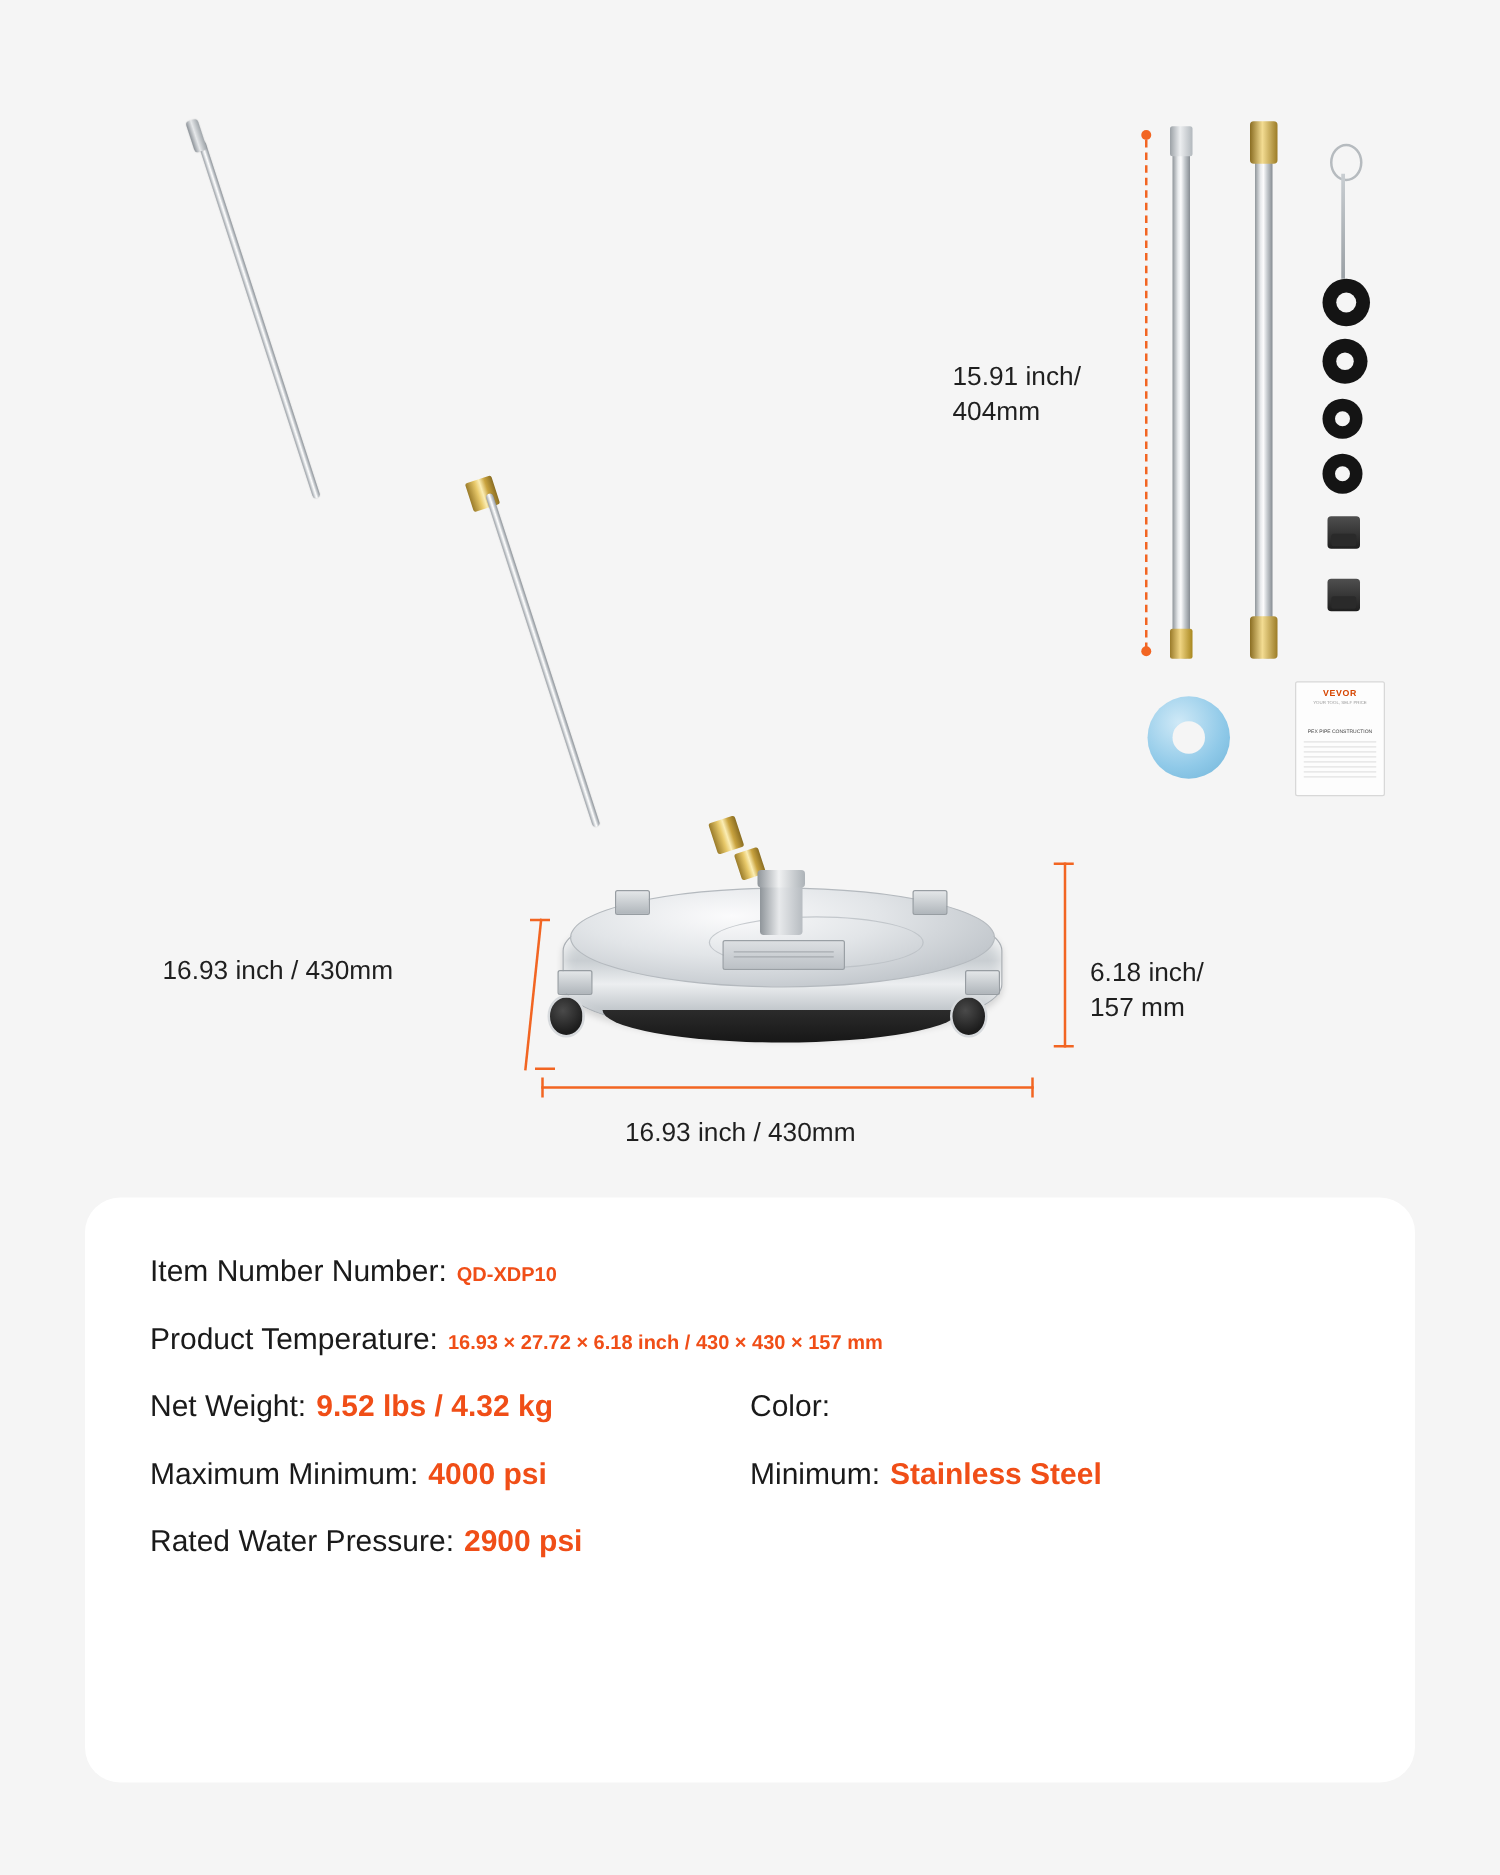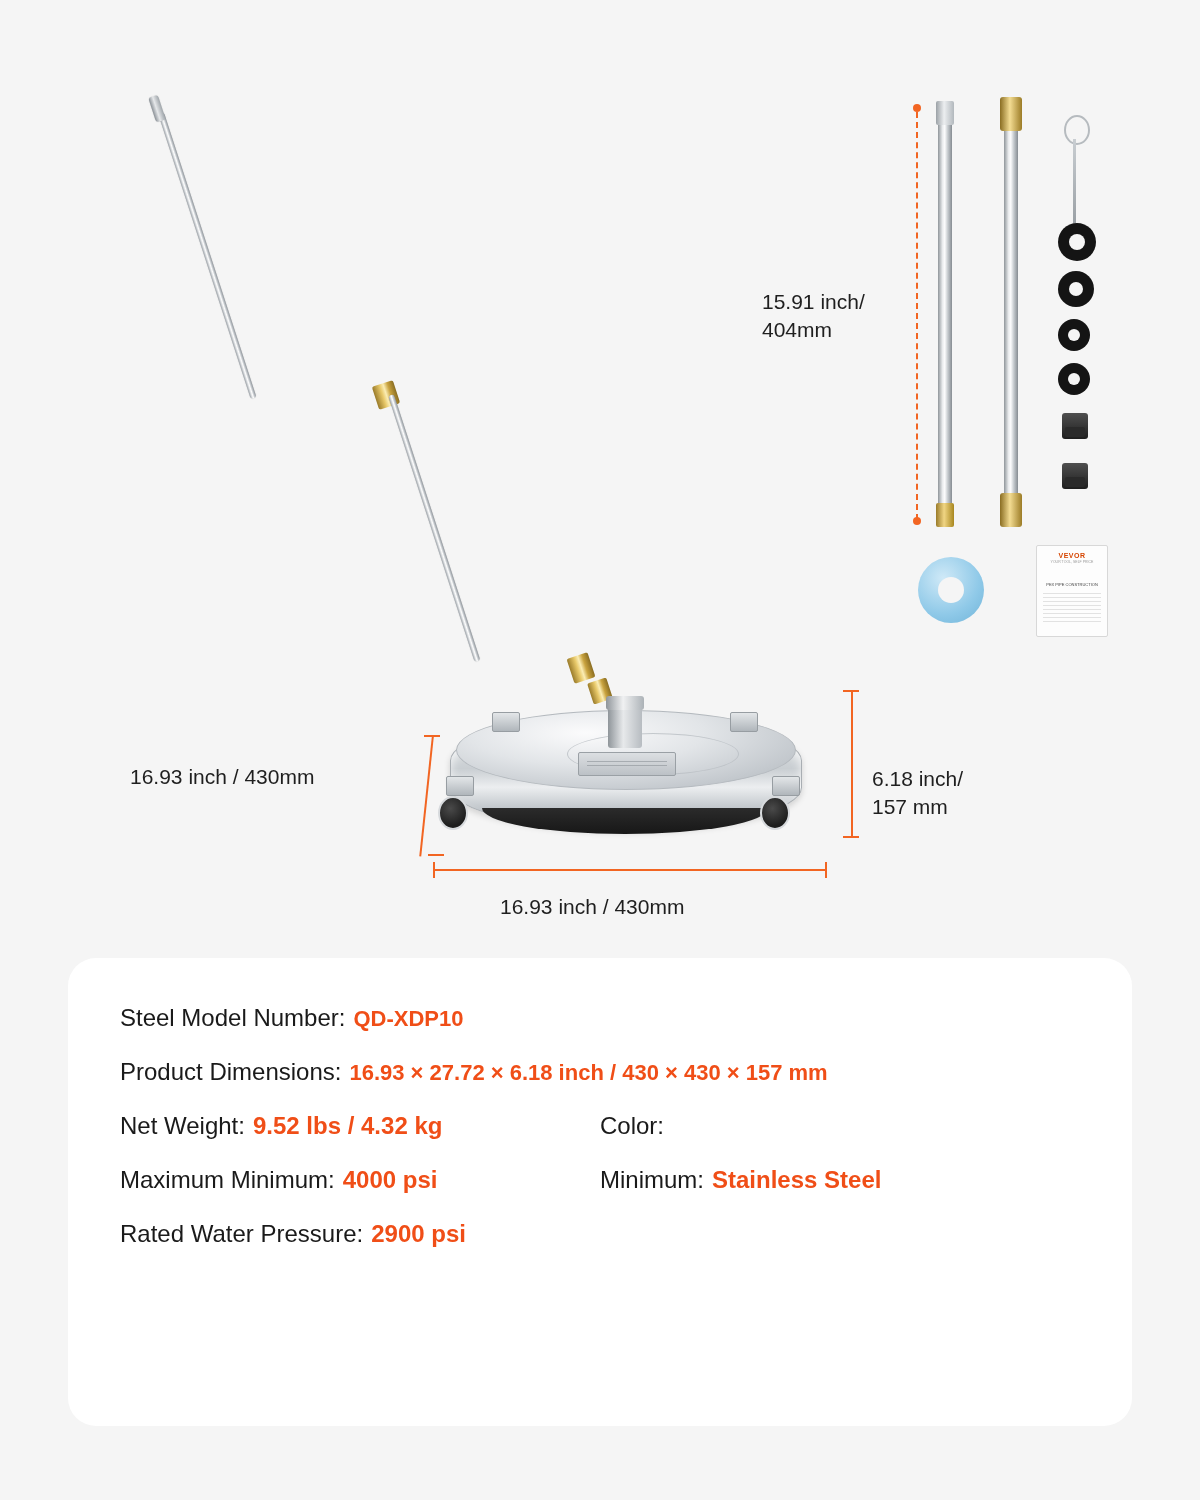--- a/index.html
+++ b/index.html
@@ -391,21 +391,21 @@
   .spec-label {
     font-size: 24px;
     color: #1a1a1a;
     margin-right: 8px;
   }
   .spec-value {
     font-size: 24px;
     color: #f04e17;
     font-weight: 600;
   }
-  .spec-row.wide .spec-value { font-size: 22px; }
+  .spec-row.wide .spec-value { font-size: 16px; }
 </style>
 </head>
 <body>
 
 <div class="stage">
 
   <div class="wand">
 
     <div class="wand-rod" style="left:8px; top:18px; width:6px; height:300px; transform: rotate(-18deg); transform-origin: top center;"></div>
     <div class="wand-rod" style="left:6px; top:0px; width:10px; height:26px; transform: rotate(-18deg); transform-origin: bottom center; background: linear-gradient(to right,#8b9197,#e6e8ea 45%,#9fa5aa);"></div>
@@ -500,28 +500,28 @@
 
   <div class="cap-v" style="left:433px; top:862px;"></div>
   <div class="line-h" style="left:433px; top:869px; width:394px;"></div>
   <div class="cap-v" style="left:825px; top:862px;"></div>
   <div class="dim-label" id="dim-bottom-label">16.93 inch / 430mm</div>
 
   <div class="spec-card">
 
     <div class="spec-row wide">
       <div class="spec-item">
-        <span class="spec-label">Steel Model Number:</span>
+        <span class="spec-label">Item Number Number:</span>
         <span class="spec-value">QD-XDP10</span>
       </div>
     </div>
 
     <div class="spec-row wide">
       <div class="spec-item">
-        <span class="spec-label">Product Dimensions:</span>
+        <span class="spec-label">Product Temperature:</span>
         <span class="spec-value">16.93 × 27.72 × 6.18 inch / 430 × 430 × 157 mm</span>
       </div>
     </div>
 
     <div class="spec-row">
       <div class="spec-item col-1">
         <span class="spec-label">Net Weight:</span>
         <span class="spec-value">9.52 lbs / 4.32 kg</span>
       </div>
       <div class="spec-item">

